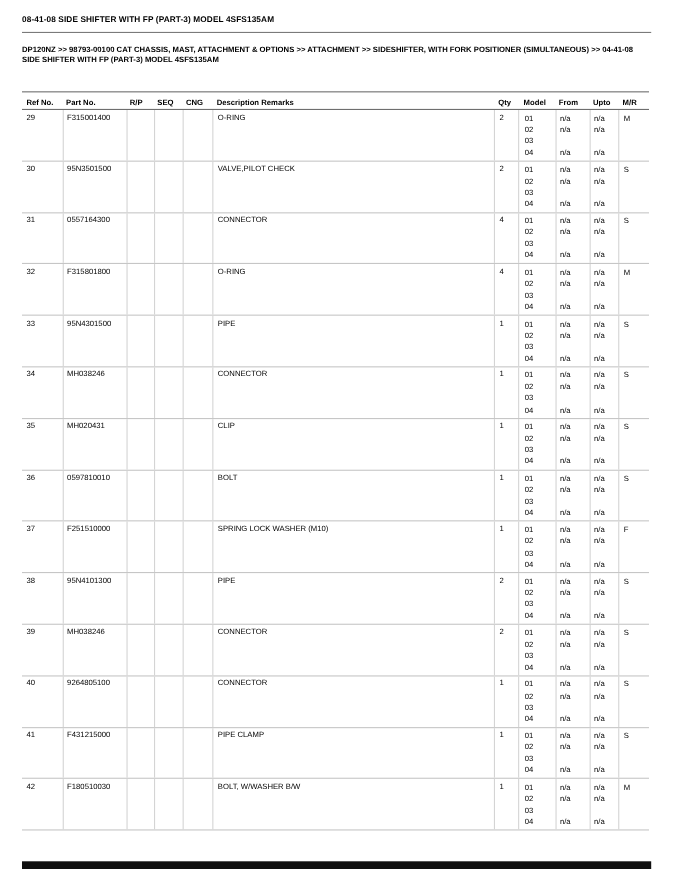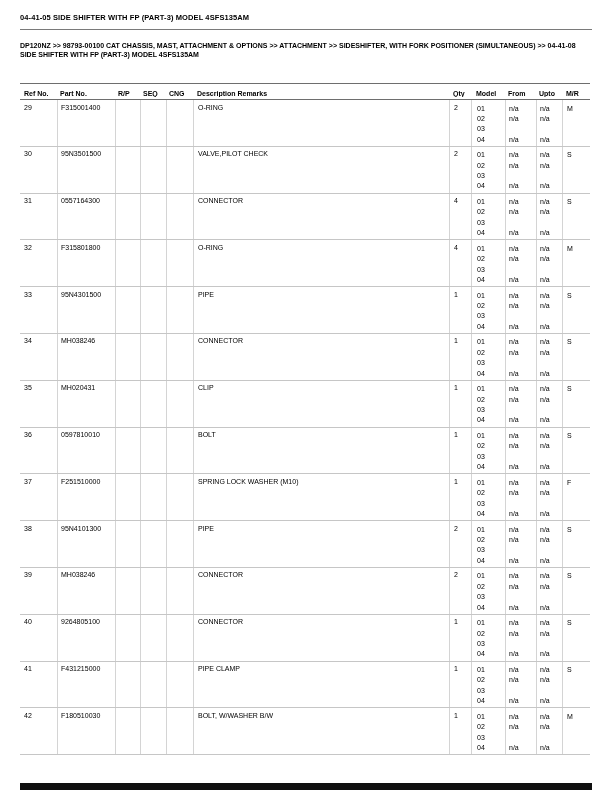--- a/index.html
+++ b/index.html
@@ -53,21 +53,21 @@
   .c-mr   { width:28px;  padding-left:4px; }
 
   .bottom-bar {
     position:absolute; left:20px; top:783px; width:572px; height:7px;
     background:#101010;
   }
 </style>
 </head>
 <body>
 
-<div class="doc-title">04-41-05 SIDE SHIFTER WITH FP (PART-3) MODEL 4SFS135AM</div>
+<div class="doc-title">08-41-08 SIDE SHIFTER WITH FP (PART-3) MODEL 4SFS135AM</div>
 <div class="rule-top"></div>
 <div class="breadcrumb">DP120NZ &gt;&gt; 98793-00100 CAT CHASSIS, MAST, ATTACHMENT &amp; OPTIONS &gt;&gt; ATTACHMENT &gt;&gt; SIDESHIFTER, WITH FORK POSITIONER (SIMULTANEOUS) &gt;&gt; 04-41-08 SIDE SHIFTER WITH FP (PART-3) MODEL 4SFS135AM</div>
 
 <div class="parts-table">
   <div class="thead">
     <div class="td c-ref">Ref No.</div>
     <div class="td c-part">Part No.</div>
     <div class="td c-rp">R/P</div>
     <div class="td c-seq">SEQ</div>
     <div class="td c-cng">CNG</div>

